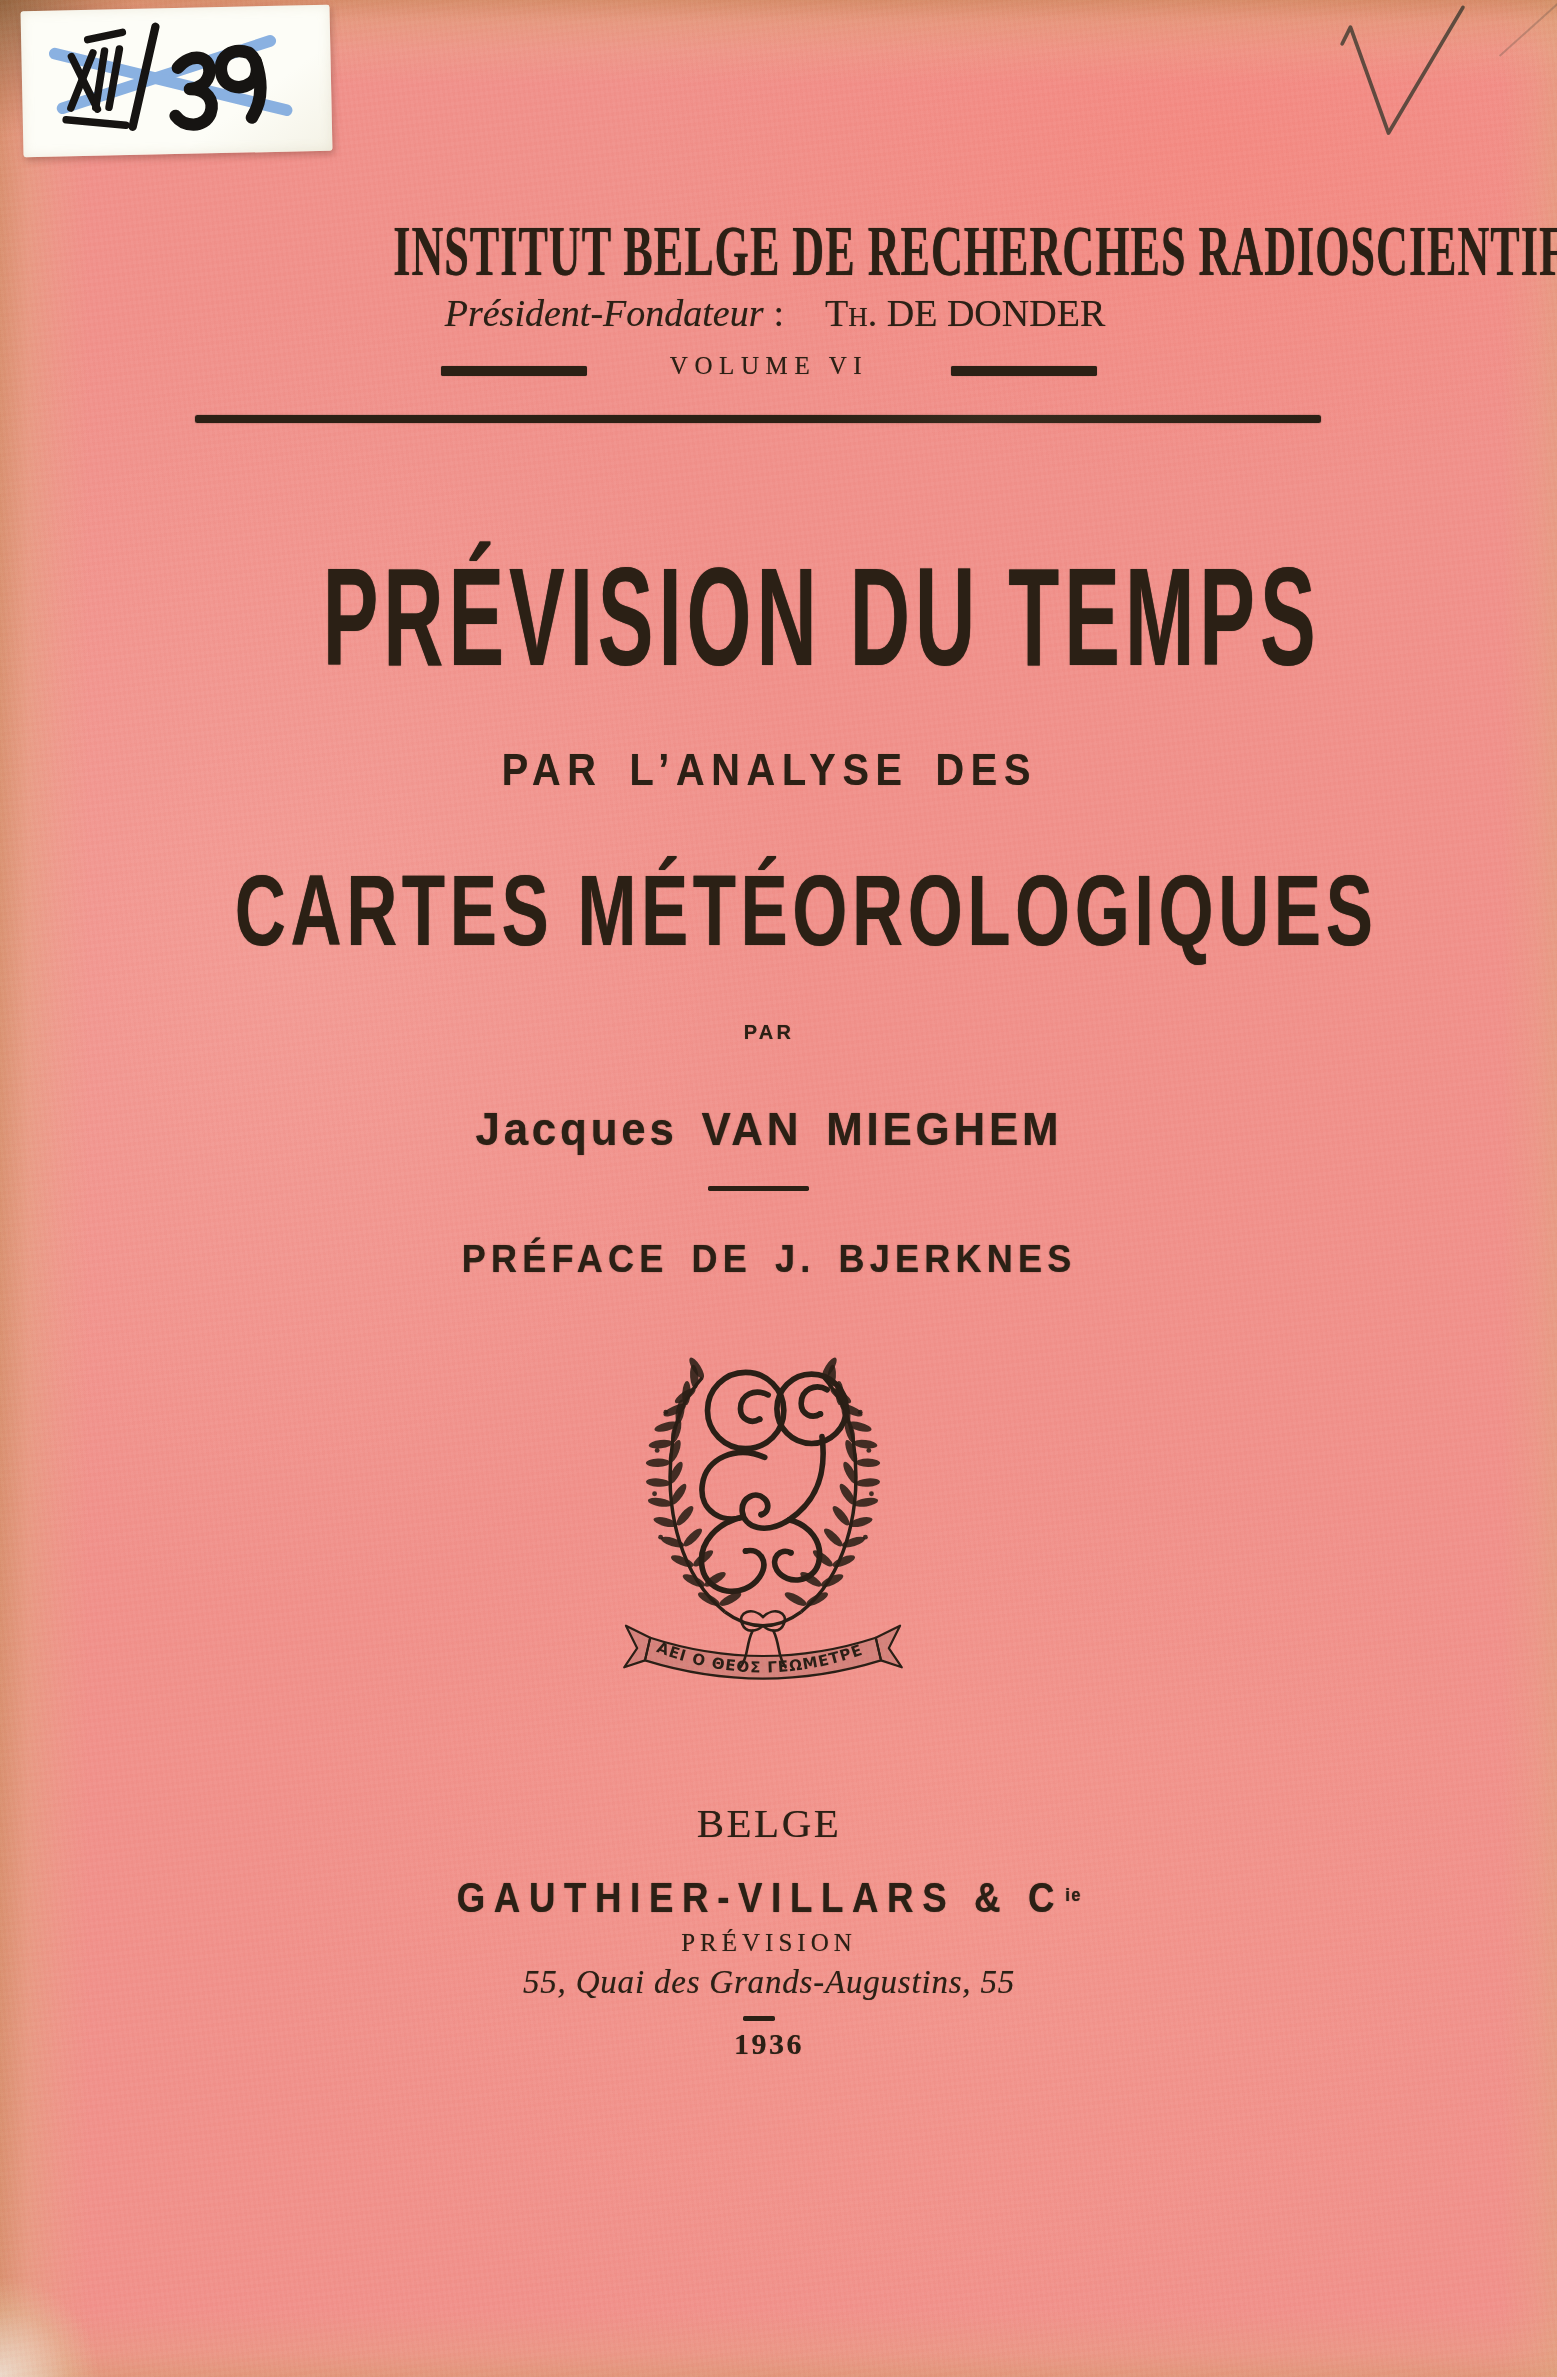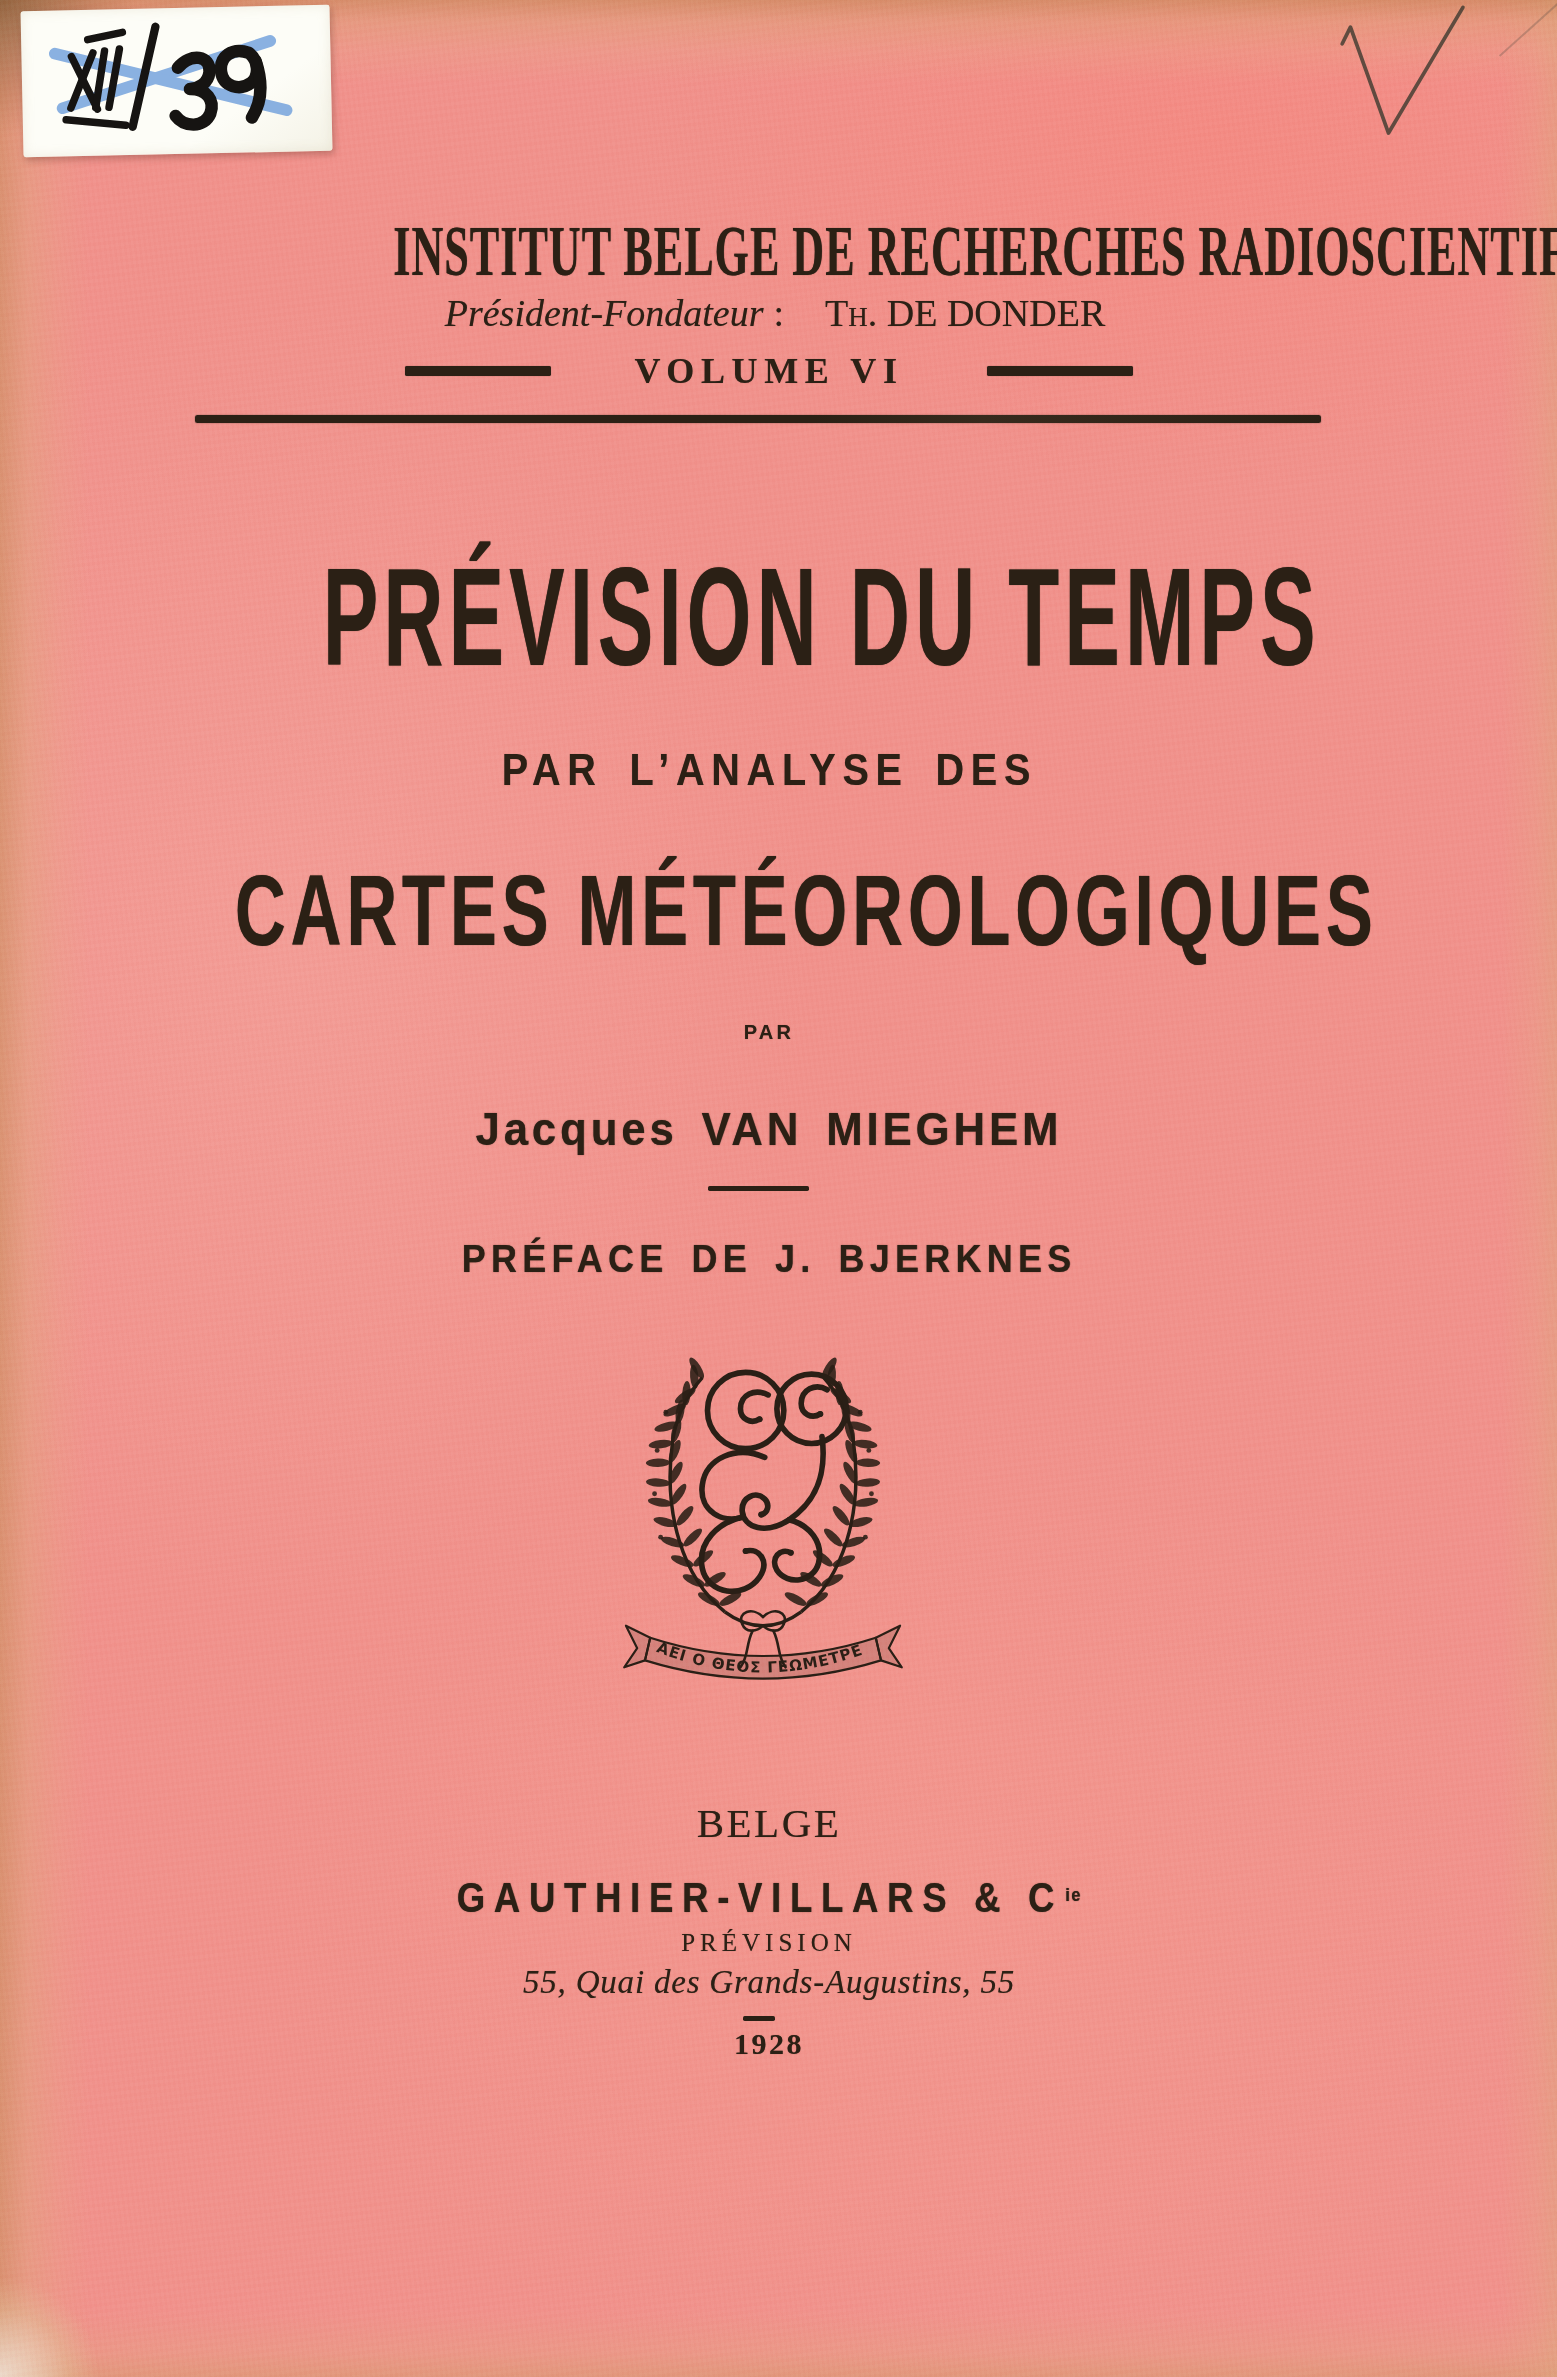--- a/index.html
+++ b/index.html
@@ -31,21 +31,21 @@
   .ink{text-shadow:0 0 0.8px rgba(43,32,21,.5);}
   .ink-heavy{text-shadow:0 0 1.3px rgba(43,32,21,.6), 0.4px 0.4px 0 rgba(43,32,21,.35);}
 
   .institute{top:216px;font-weight:bold;font-size:71px;letter-spacing:1.7px;}
   .institute .tx{transform:scaleX(.62);}
   .founder{top:294px;font-size:38px;}
   .founder-label{font-style:italic;margin-left:12px;}
   .founder-sep{margin:0 10px;}
   .founder-name{font-variant:small-caps;margin-left:31px;}
   .volume-row{top:353px;display:flex;justify-content:center;align-items:flex-start;gap:83px;}
-  .volume-label{font-weight:bold;font-size:36px;letter-spacing:6.6px;}
+  .volume-label{font-weight:normal;font-size:25px;letter-spacing:6.6px;}
   .volume-dash{width:146px;height:10px;margin-top:13.3px;background:#2b2015;border-radius:1.7px;box-shadow:0 0 0.8px rgba(43,32,21,.7);}
   .rule-main{position:absolute;top:415px;left:205px;width:1126px;height:7.5px;background:linear-gradient(90deg,#2b2015 0 55%, #372a1d 70%, #2b2015);border-radius:2.5px;box-shadow:0 0 1.2px rgba(43,32,21,.8);}
 
   .sans{font-family:"Liberation Sans", sans-serif;}
   .title1{top:547px;font-weight:bold;font-size:139px;letter-spacing:8.3px;}
   .title1 .tx{transform:scaleX(.6);}
   .title2{top:748px;font-weight:bold;font-size:44px;letter-spacing:7.5px;word-spacing:10px;}
   .title2 .tx{transform:scaleX(.9);}
   .title3{top:860px;font-weight:bold;font-size:101px;letter-spacing:6.6px;}
   .title3 .tx{transform:scaleX(.7);}
@@ -242,18 +242,18 @@
       <span class="tx">PRÉVISION</span>
     </div>
 
     <div class="line address ink">
       <span class="tx">55, Quai des Grands-Augustins, 55</span>
     </div>
 
     <div class="rule-imprint"></div>
 
     <div class="line year ink">
-      <span class="tx">1928</span>
+      <span class="tx">1936</span>
     </div>
 
   </div>
 </div>
 
 
 </body></html>

